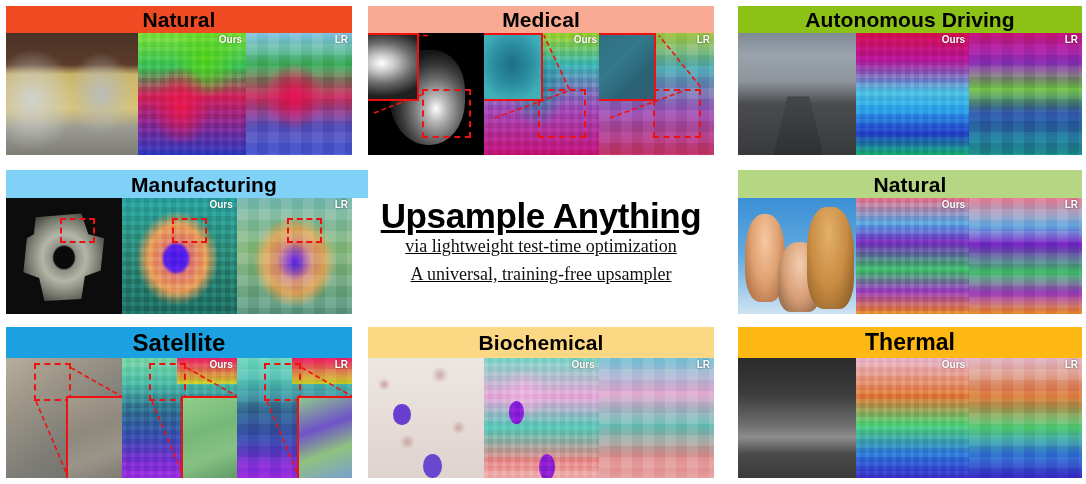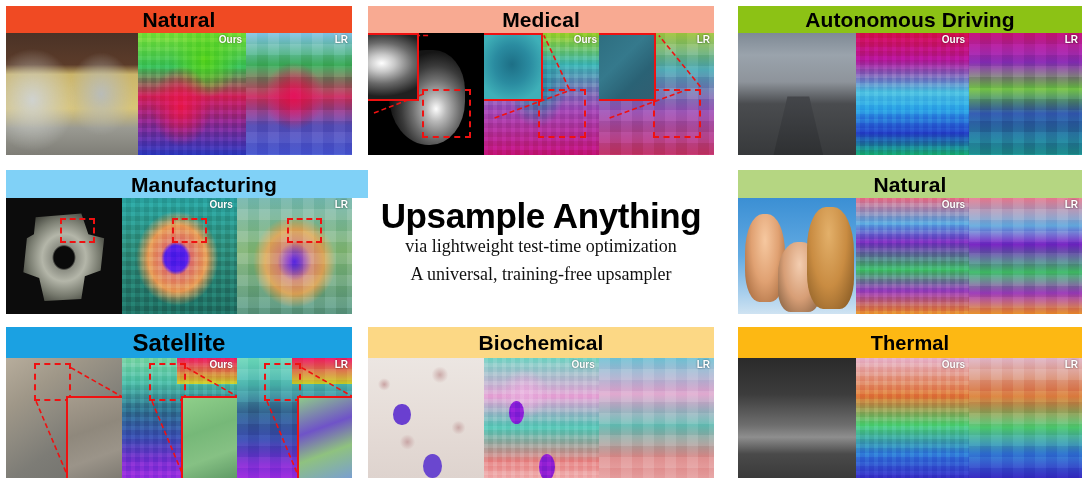--- a/index.html
+++ b/index.html
@@ -23,20 +23,21 @@
     color:#ffffff;font-weight:bold;font-size:10px;
     text-shadow:0 0 2px rgba(0,0,0,.55);
     z-index:9;line-height:1.1;
   }
 
   
   .title-block{
     position:absolute;display:flex;flex-direction:column;
     align-items:center;justify-content:center;text-align:left;
     background:#fff;
+    text-decoration:underline;
   }
   .main-title{
     font-family:"Liberation Sans",sans-serif;
     font-weight:bold;font-size:35px;color:#000;
     line-height:1.05;letter-spacing:-.4px;white-space:nowrap;
   }
   .sub-title{
     font-family:"Liberation Serif",serif;
     font-size:18px;color:#111;line-height:1.28;margin-top:5px;
   }
@@ -356,21 +357,21 @@
       </div>
       <div class="sub" style="width:33.3%;">
         <div class="img bio-c"></div>
         <div class="pixelate"></div>
         <span class="sub-label">LR</span>
       </div>
     </div>
   </div>
 
   <div class="panel" style="left:738px;top:327px;width:344px;height:151px;">
-    <div class="panel-header" style="background:#FDB813;height:31px;font-size:20px;">Thermal</div>
+    <div class="panel-header" style="background:#FDB813;height:31px;font-size:23px;">Thermal</div>
     <div class="panel-body">
       <div class="sub" style="width:34.4%;">
         <div class="img th-a"></div>
       </div>
       <div class="sub" style="width:32.8%;">
         <div class="img th-b"></div>
         <div class="pixelate mid"></div>
         <span class="sub-label">Ours</span>
       </div>
       <div class="sub" style="width:32.8%;">

